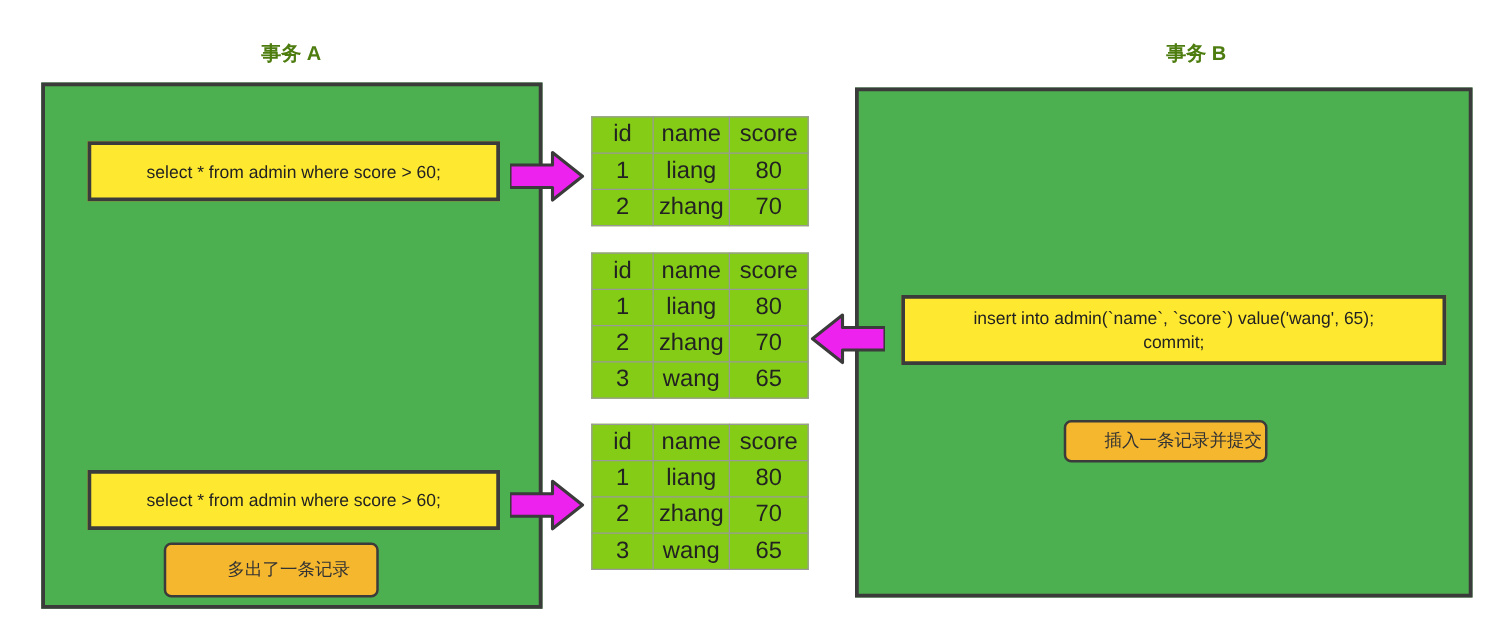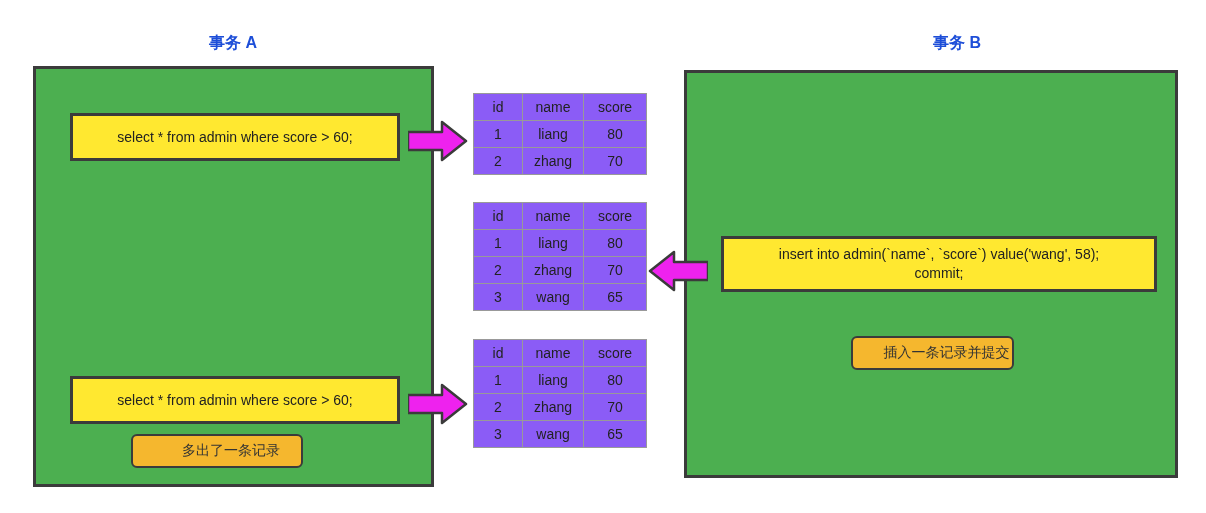--- a/index.html
+++ b/index.html
@@ -13,21 +13,21 @@
     position: relative;
     overflow: hidden;
     font-family: "Liberation Sans", sans-serif;
   }
 
   
   .txn-title {
     position: absolute;
     font-size: 16px;
     font-weight: bold;
-    color: #1d4ed8;
+    color: #4d7c0f;
     white-space: nowrap;
     text-align: center;
   }
   #title-a { left: 133px; top: 33px; width: 200px; }
   #title-b { left: 857px; top: 33px; width: 200px; }
 
   
   .txn-panel {
     position: absolute;
     background: #4caf50;
@@ -65,39 +65,39 @@
     border-radius: 6px;
     box-sizing: border-box;
     display: flex;
     align-items: center;
     justify-content: center;
     font-size: 14px;
     color: #333333;
     white-space: nowrap;
     padding-left: 28px;
   }
-  #note-a { left: 131px; top: 434px; width: 172px; height: 34px; }
+  #note-a { left: 131px; top: 434px; width: 172px; height: 44px; }
   #note-b { left: 851px; top: 336px; width: 163px; height: 34px; }
 
   
   .arrow {
     position: absolute;
     width: 60px;
     height: 42px;
   }
   #arrow-1 { left: 408px; top: 120px; }
   #arrow-3 { left: 408px; top: 383px; }
   #arrow-2 { left: 648px; top: 250px; }
 
   
   .result-table {
     position: absolute;
     border-collapse: collapse;
-    background: #8b5cf6;
-    font-size: 14px;
+    background: #84cc16;
+    font-size: 19px;
     color: #222222;
   }
   .result-table td {
     border: 1px solid #999999;
     text-align: center;
     padding: 3px 0;
     height: 20px;
   }
   .result-table td.col-id    { width: 48px; }
   .result-table td.col-name  { width: 60px; }
@@ -116,21 +116,21 @@
 <div class="sql-box" id="sql-a1">select * from admin where score &gt; 60;</div>
 
 <div class="sql-box" id="sql-a2">select * from admin where score &gt; 60;</div>
 
 <div class="note-badge" id="note-a">多出了一条记录</div>
 
 <div class="txn-title" id="title-b">事务 B</div>
 
 <div class="txn-panel" id="panel-b"></div>
 
-<div class="sql-box" id="sql-b1">insert into admin(`name`, `score`) value('wang', 58);
+<div class="sql-box" id="sql-b1">insert into admin(`name`, `score`) value('wang', 65);
 commit;</div>
 
 <div class="note-badge" id="note-b">插入一条记录并提交</div>
 
 <div class="arrow" id="arrow-1">
   <svg width="60" height="42" viewBox="0 0 60 42">
     <polygon points="0,12 34,12 34,2 58,21 34,40 34,30 0,30" fill="#ee22ee" stroke="#3b3b3b" stroke-width="2.5" stroke-linejoin="round"></polygon>
   </svg>
 </div>
 

